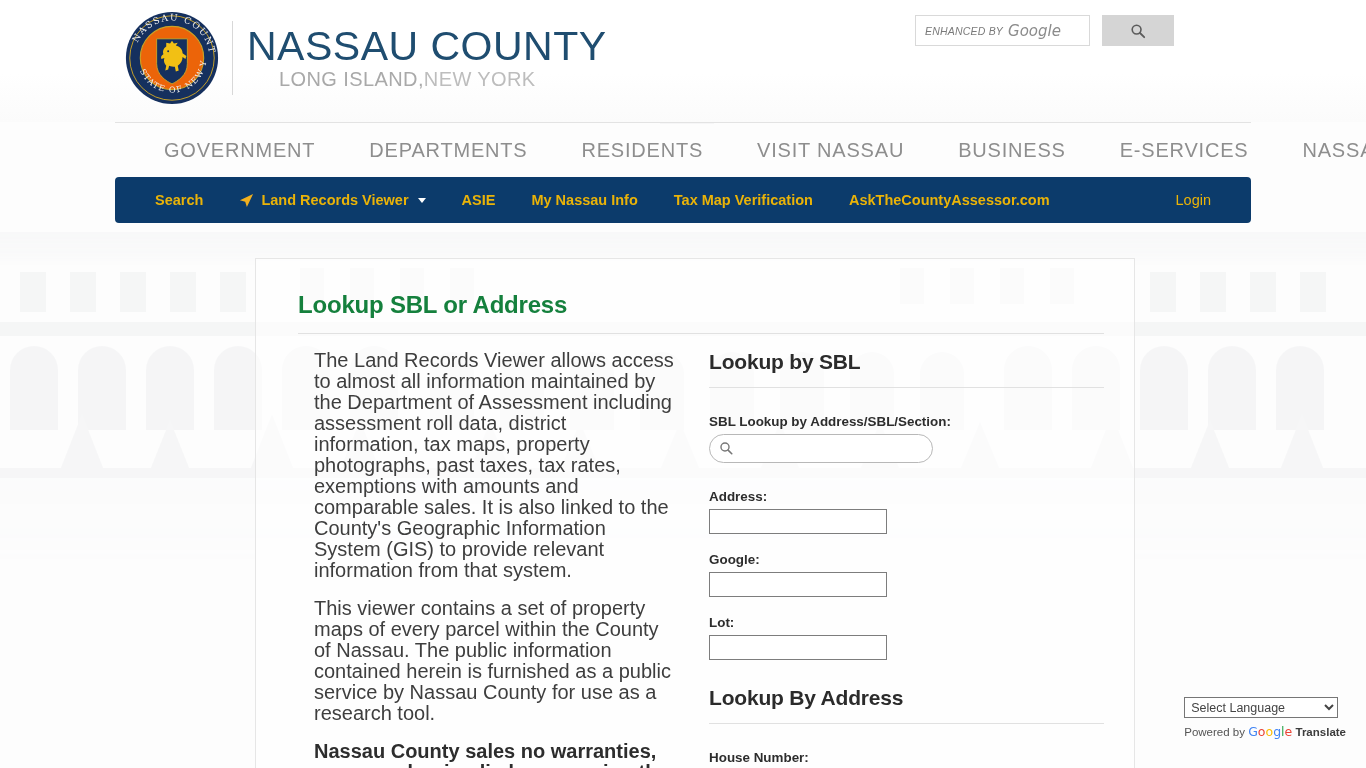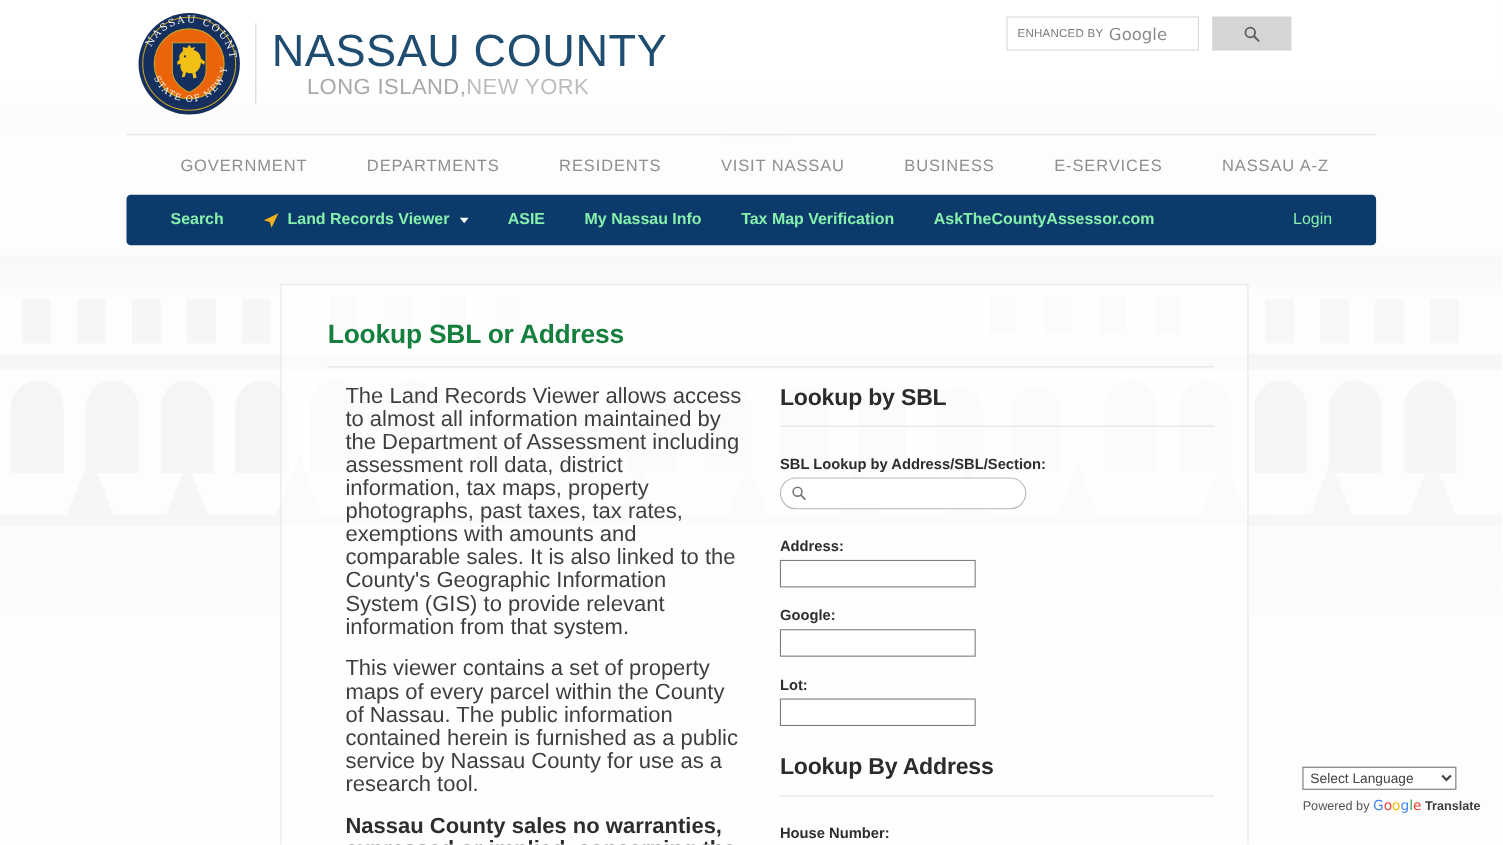--- a/index.html
+++ b/index.html
@@ -72,20 +72,21 @@
     align-items: flex-start;
   }
   .gsearch-input {
     width: 175px; height: 31px;
     border: 1px solid #d9d9d9;
     background: #fff;
     display: flex;
     align-items: center;
     padding-left: 9px;
     font-size: 11px;
+    font-style: italic;
   }
   .gse-enh {
     color: #7a7a7a;
     font-size: 10.5px;
     letter-spacing: 0.2px;
     text-transform: uppercase;
     font-variant: small-caps;
   }
   .gse-google {
     font-size: 15px;
@@ -110,42 +111,42 @@
     margin: 0 115px;
     height: 55px;
     border-top: 1px solid #e3e3e3;
     display: flex;
     align-items: center;
     padding-left: 22px;
     gap: 0;
   }
   .mainnav a {
     color: #8e8e8e;
-    font-size: 15px;
+    font-size: 20px;
     letter-spacing: 0.8px;
     text-decoration: none;
     white-space: nowrap;
     padding: 0 27px;
     font-family: "Liberation Sans Narrow", "Liberation Sans", sans-serif;
   }
 
   
   .bluebar {
     position: relative;
     margin: 0 115px;
     height: 46px;
     background: #0c3b6b;
     border-radius: 4px;
     display: flex;
     align-items: center;
     padding: 0 22px;
     color: #fff;
   }
   .bluebar a {
-    color: #86efac;
+    color: #eab308;
     text-decoration: none;
     font-size: 14.5px;
     font-weight: bold;
     white-space: nowrap;
     padding: 0 18px;
     display: flex;
     align-items: center;
     gap: 7px;
   }
   .bluebar a.plain { font-weight: normal; font-size: 14.5px; }
@@ -249,21 +250,21 @@
   }
   .txtbox.small { width: 72px; }
 
   
   .gtrans {
     position: absolute;
     right: 20px; top: 697px;
     text-align: left;
   }
   .gt-select {
-    width: 140px; height: 21px;
+    width: 154px; height: 21px;
     border: 1px solid #767676;
     background: #fff;
     font-size: 12.5px;
     color: #444;
     font-family: "Liberation Sans", sans-serif;
     padding: 0 2px;
   }
   .gt-powered {
     margin-top: 6px;
     font-size: 11.5px;

